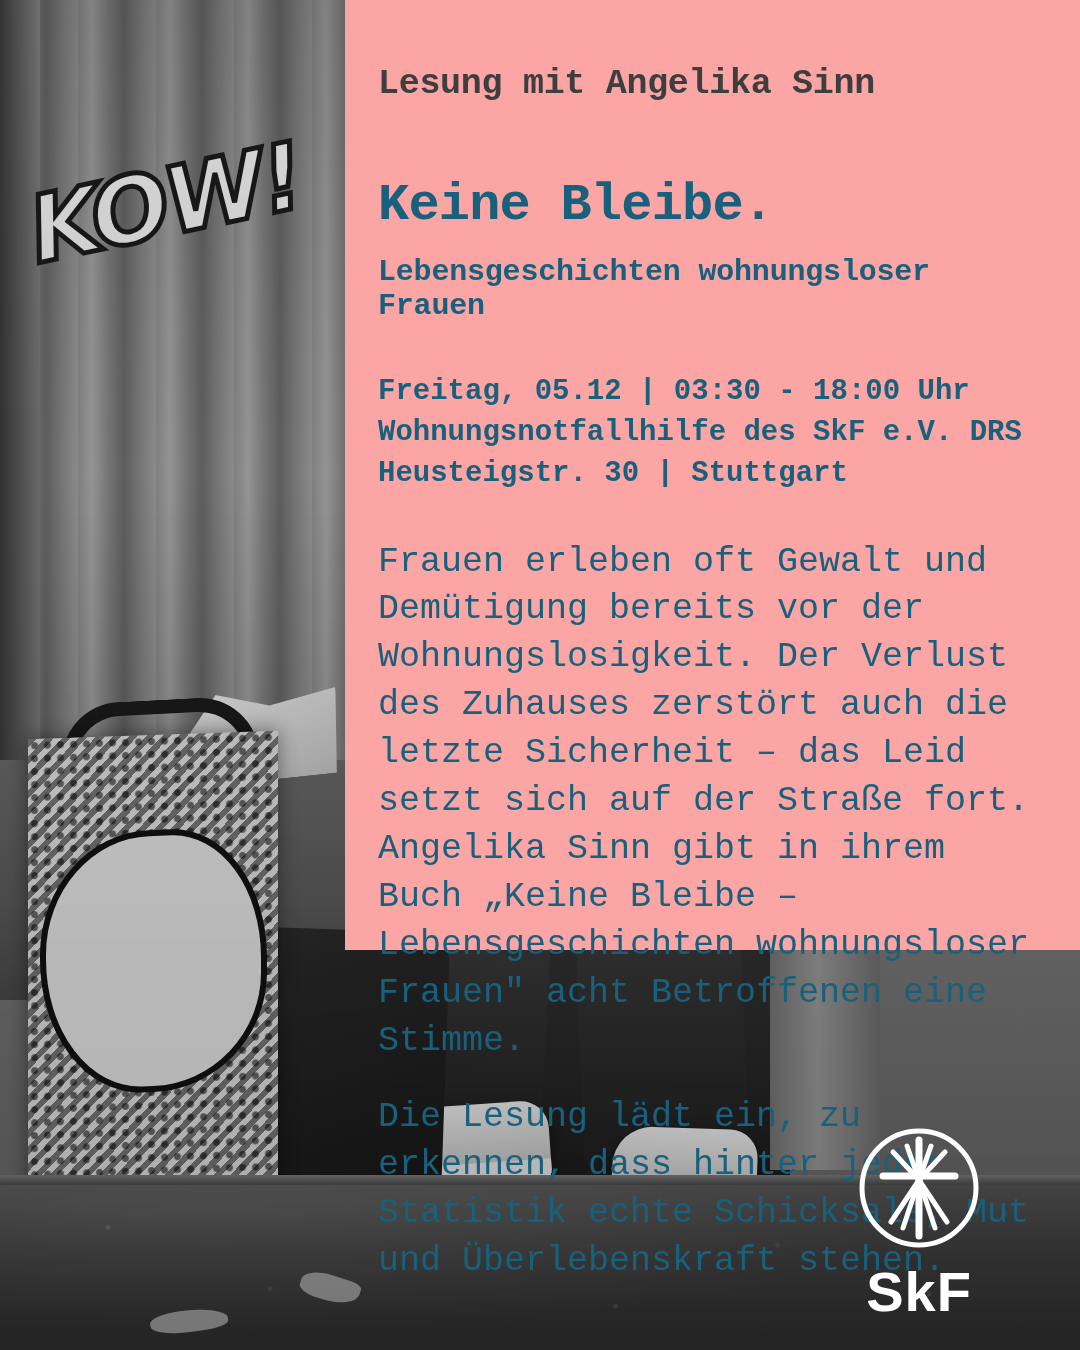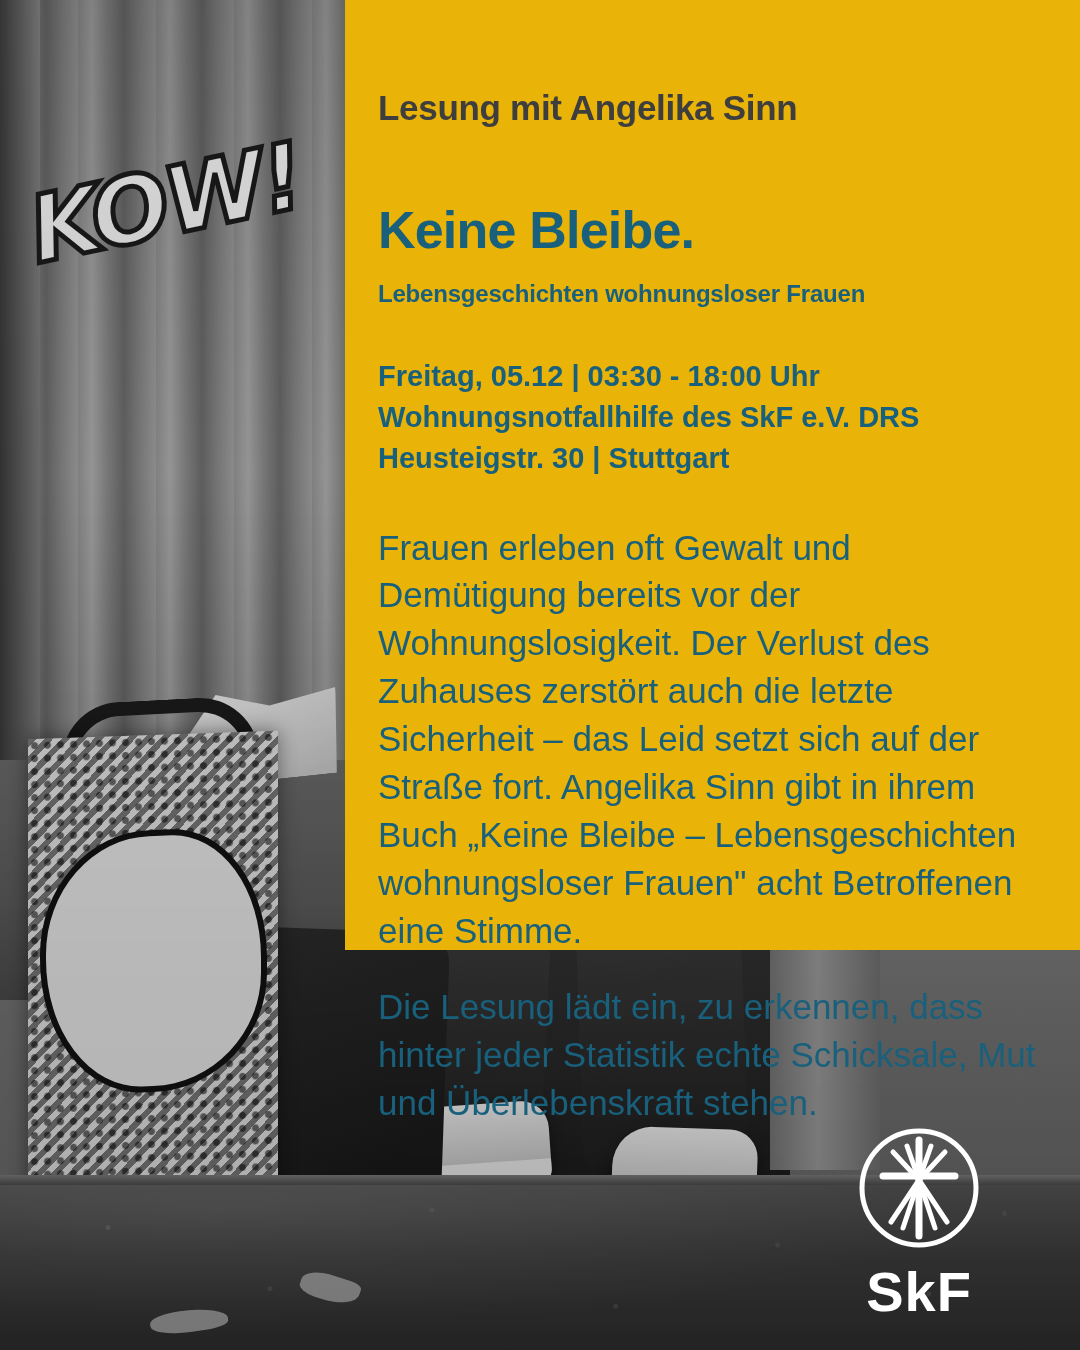--- a/index.html
+++ b/index.html
@@ -241,41 +241,42 @@
     mix-blend-mode: multiply;
   }
 
   
   .panel {
     position: absolute;
     left: 345px;
     top: 0;
     width: 735px;
     height: 950px;
-    background: #eab308;
+    background: #fca5a5;
     box-sizing: border-box;
-    padding: 88px 28px 0 33px;
+    padding: 64px 28px 0 33px;
+    font-family: Liberation Mono, monospace;
   }
 
   .kicker {
     font-size: 35px;
     font-weight: 700;
     color: #3e3e3e;
     letter-spacing: -0.3px;
     margin: 0 0 72px 0;
   }
   .title {
     font-size: 52px;
     font-weight: 700;
     color: #18607c;
     letter-spacing: -0.8px;
     margin: 0 0 20px 0;
   }
   .subtitle {
-    font-size: 24px;
+    font-size: 30px;
     font-weight: 700;
     color: #18607c;
     letter-spacing: -0.2px;
     margin: 0 0 48px 0;
   }
   .meta {
     font-size: 29px;
     font-weight: 700;
     color: #18607c;
     line-height: 1.42;

